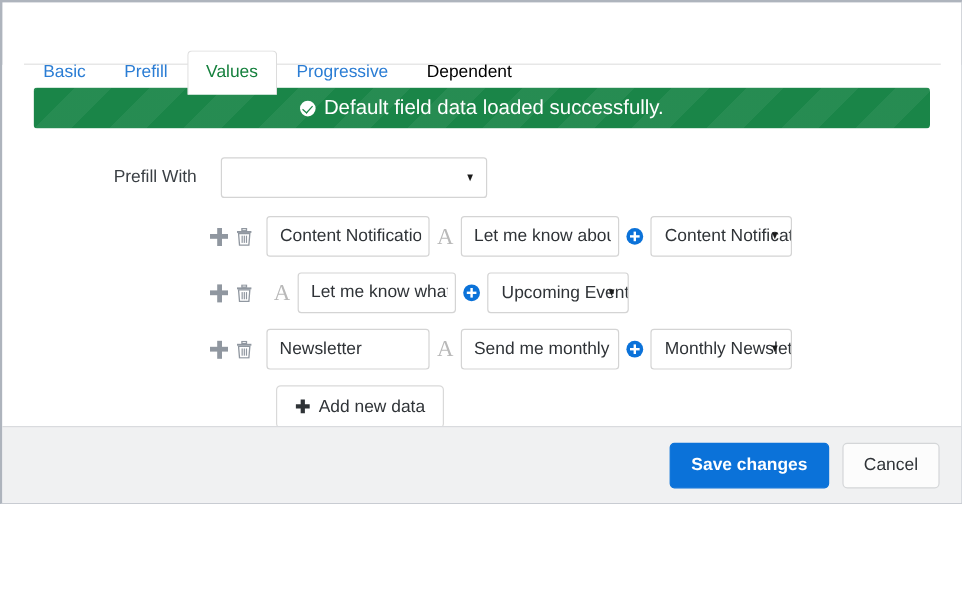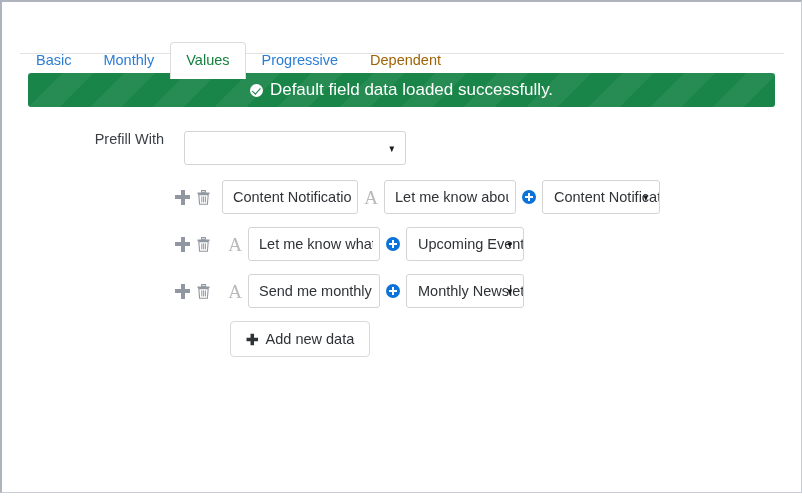--- a/index.html
+++ b/index.html
@@ -6,21 +6,21 @@
   * { box-sizing: border-box; }
   html, body {
     margin: 0; padding: 0;
     width: 802px; height: 502px;
     overflow: hidden;
     background: #ffffff;
     font-family: "Liberation Sans", sans-serif;
   }
   .window {
     position: relative;
-    width: 802px; height: 493px;
+    width: 802px; height: 420px;
     background: #ffffff;
     border-top: 2px solid #aeb4bd;
     border-left: 2px solid #aeb4bd;
     border-right: 1px solid #c8ccd2;
     border-bottom: 1px solid #c8ccd2;
     display: flex;
     flex-direction: column;
   }
 
   
@@ -49,21 +49,21 @@
     white-space: nowrap;
   }
   .tab.active {
     color: #15803d;
     background: #ffffff;
     border-color: #dcdcdc #dcdcdc #ffffff #dcdcdc;
     cursor: default;
     margin-top: 26px;
   }
   .tab.disabled {
-    color: #a16207;
+    color: #000000;
     cursor: default;
   }
   .tab-underline {
     position: absolute;
     left: 18px;
     right: 17px;
     bottom: 0px;
     height: 1px;
     background: #e2e2e2;
     z-index: 1;
@@ -116,20 +116,21 @@
     transform: rotate(42deg);
   }
 
   
   .form {
     margin-top: 24px;
     padding-left: 6px;
   }
   .row {
     display: flex;
+    align-items: center;
     margin-bottom: 15px;
   }
   .row-label {
     width: 152px;
     text-align: right;
     padding-right: 20px;
     font-size: 14.5px;
     color: #3a3f44;
     flex: 0 0 152px;
   }
@@ -300,21 +301,21 @@
   }
 </style>
 </head>
 <body>
 
 <div class="window">
 
   <div class="tabbar">
     <div class="tabs">
       <div class="tab">Basic</div>
-      <div class="tab">Monthly</div>
+      <div class="tab">Prefill</div>
       <div class="tab active">Values</div>
       <div class="tab">Progressive</div>
       <div class="tab disabled">Dependent</div>
     </div>
     <div class="tab-underline"></div>
   </div>
 
   <div class="body">
 
     <div class="alert">
@@ -379,32 +380,37 @@
         <span class="icon-btn ic-trash">
           <svg width="13" height="15" viewBox="0 0 13 15" aria-hidden="true">
             <rect x="0.5" y="2.5" width="12" height="1.6" fill="#9097a0"></rect>
             <rect x="4.6" y="0.5" width="3.8" height="1.8" fill="none" stroke="#9097a0" stroke-width="1.1"></rect>
             <path d="M1.8 4.6 h9.4 l-0.8 9.6 h-7.8 z" fill="none" stroke="#9097a0" stroke-width="1.1"></path>
             <rect x="4.3" y="6.4" width="1" height="6" fill="#9097a0"></rect>
             <rect x="6.1" y="6.4" width="1" height="6" fill="#9097a0"></rect>
             <rect x="7.9" y="6.4" width="1" height="6" fill="#9097a0"></rect>
           </svg>
         </span>
+        <input class="txt txt-label" type="text" value="Newsletter" style="">
         <span class="ic-A">A</span>
         <input class="txt txt-desc" type="text" value="Send me monthly newsletters" style="">
         <span class="ic-circle-plus"></span>
         <div class="sel sel-value">
           <span>Monthly Newsletter</span>
         </div>
       </div>
 
       <div class="add-row">
         <button class="btn-add">
           <span class="plus-glyph">✚</span>
           <span>Add new data</span>
         </button>
       </div>
 
     </div>
   </div>
 
+  <div class="footer">
+    <button class="btn btn-primary">Save changes</button>
+    <button class="btn btn-default">Cancel</button>
+  </div>
 
 </div>
 
 </body></html>

